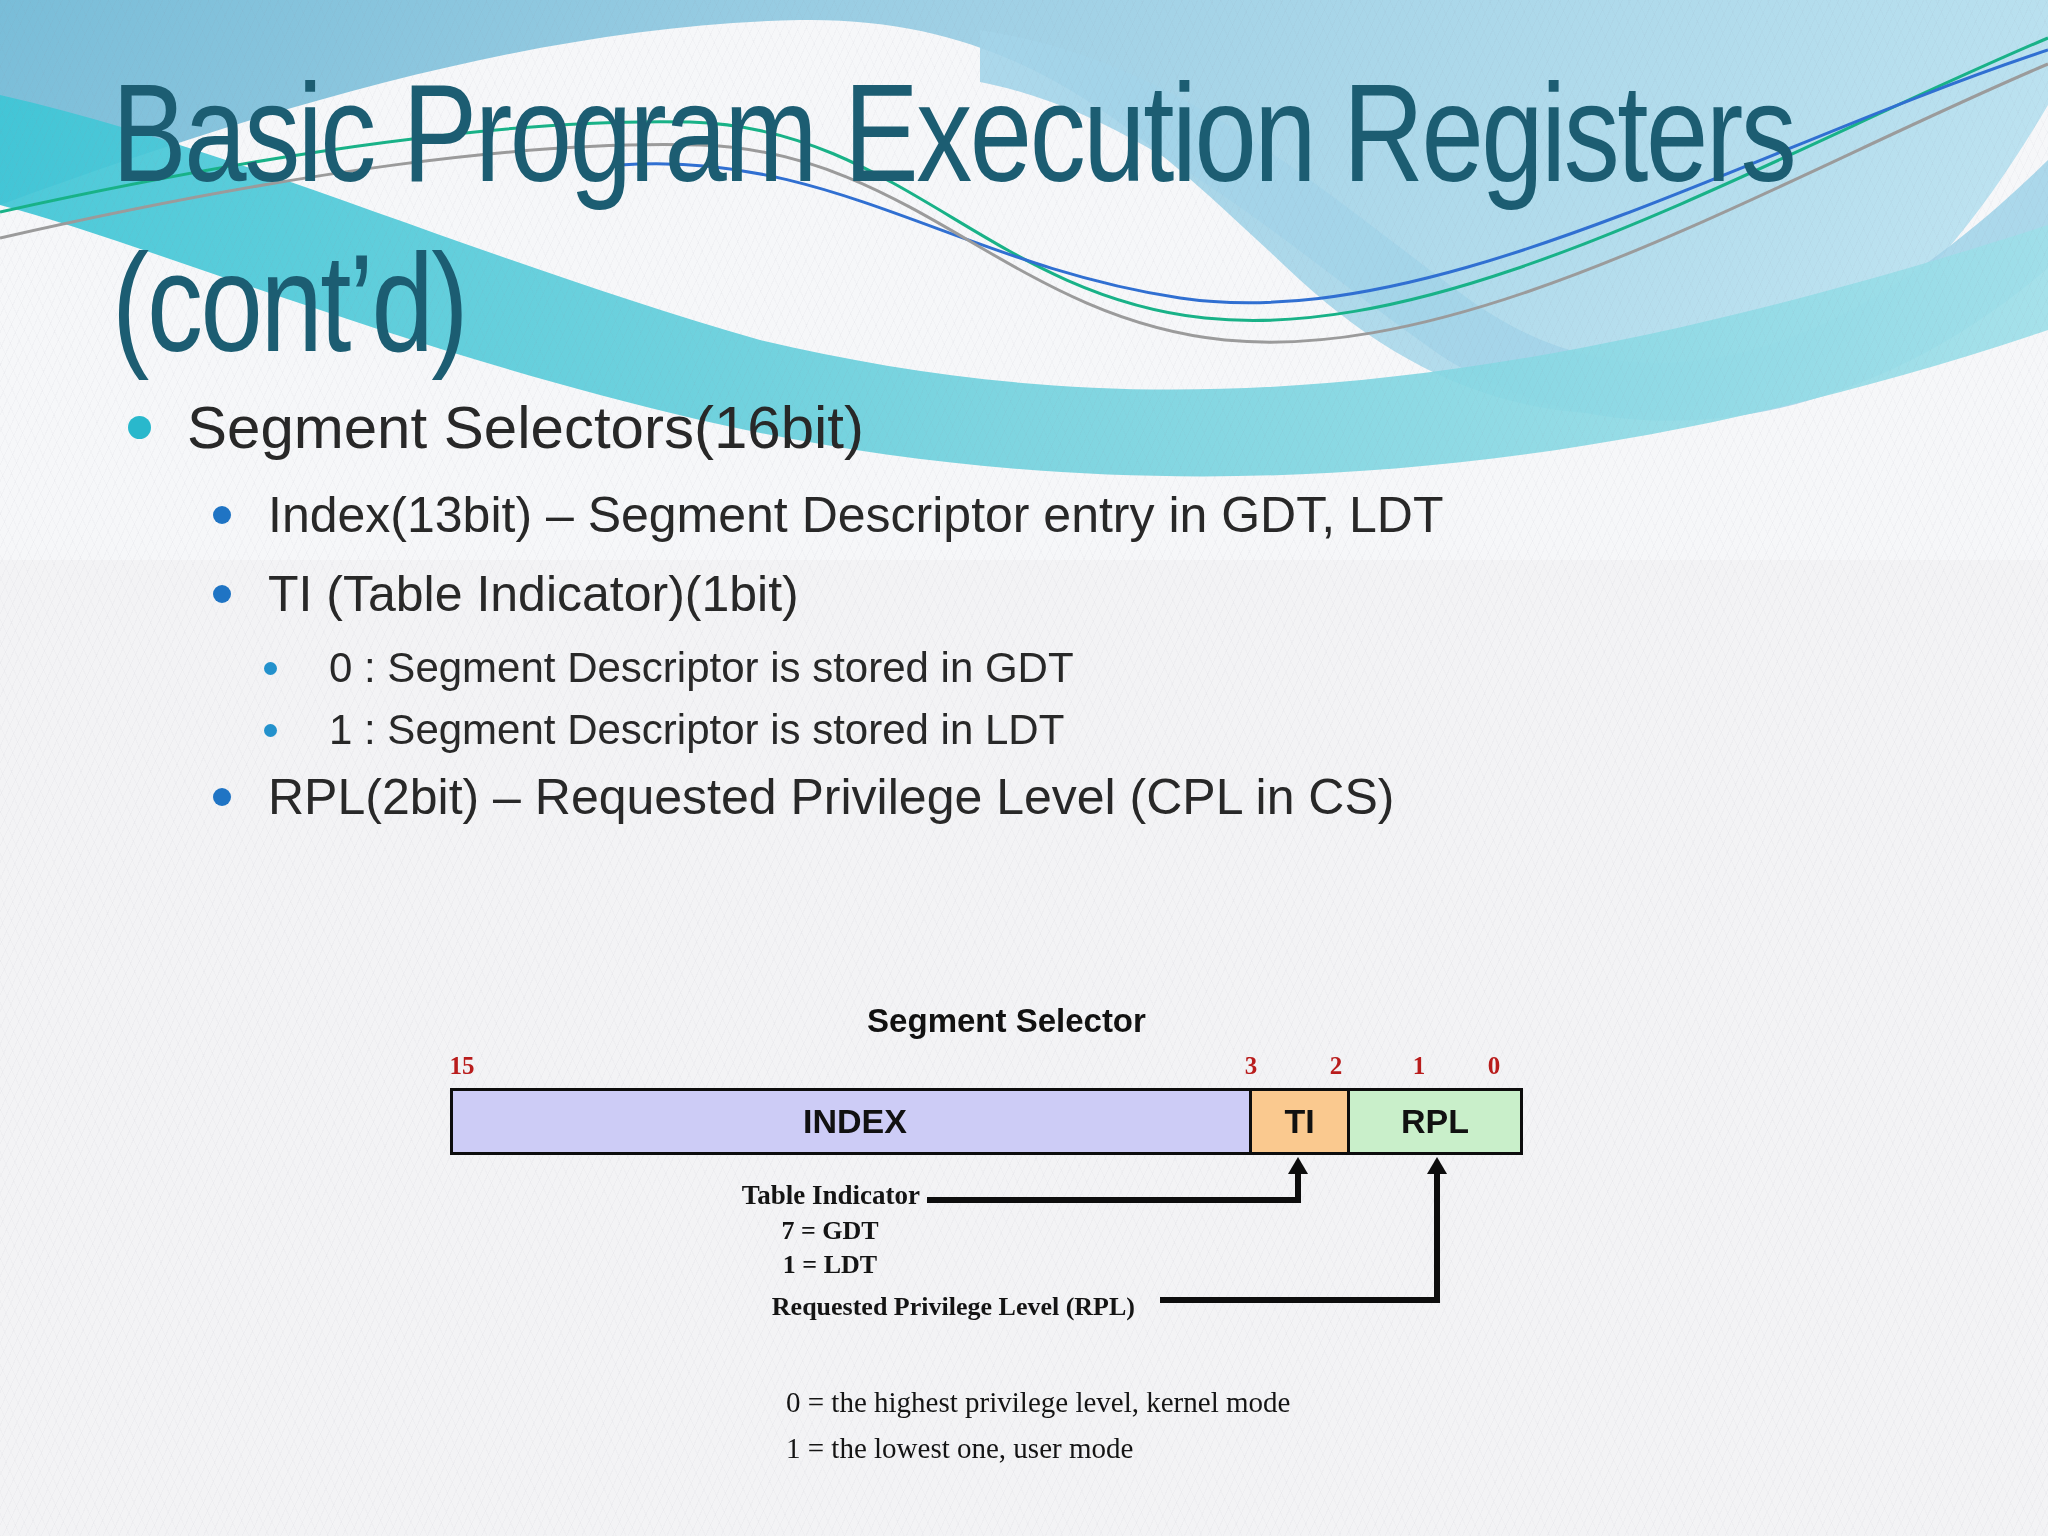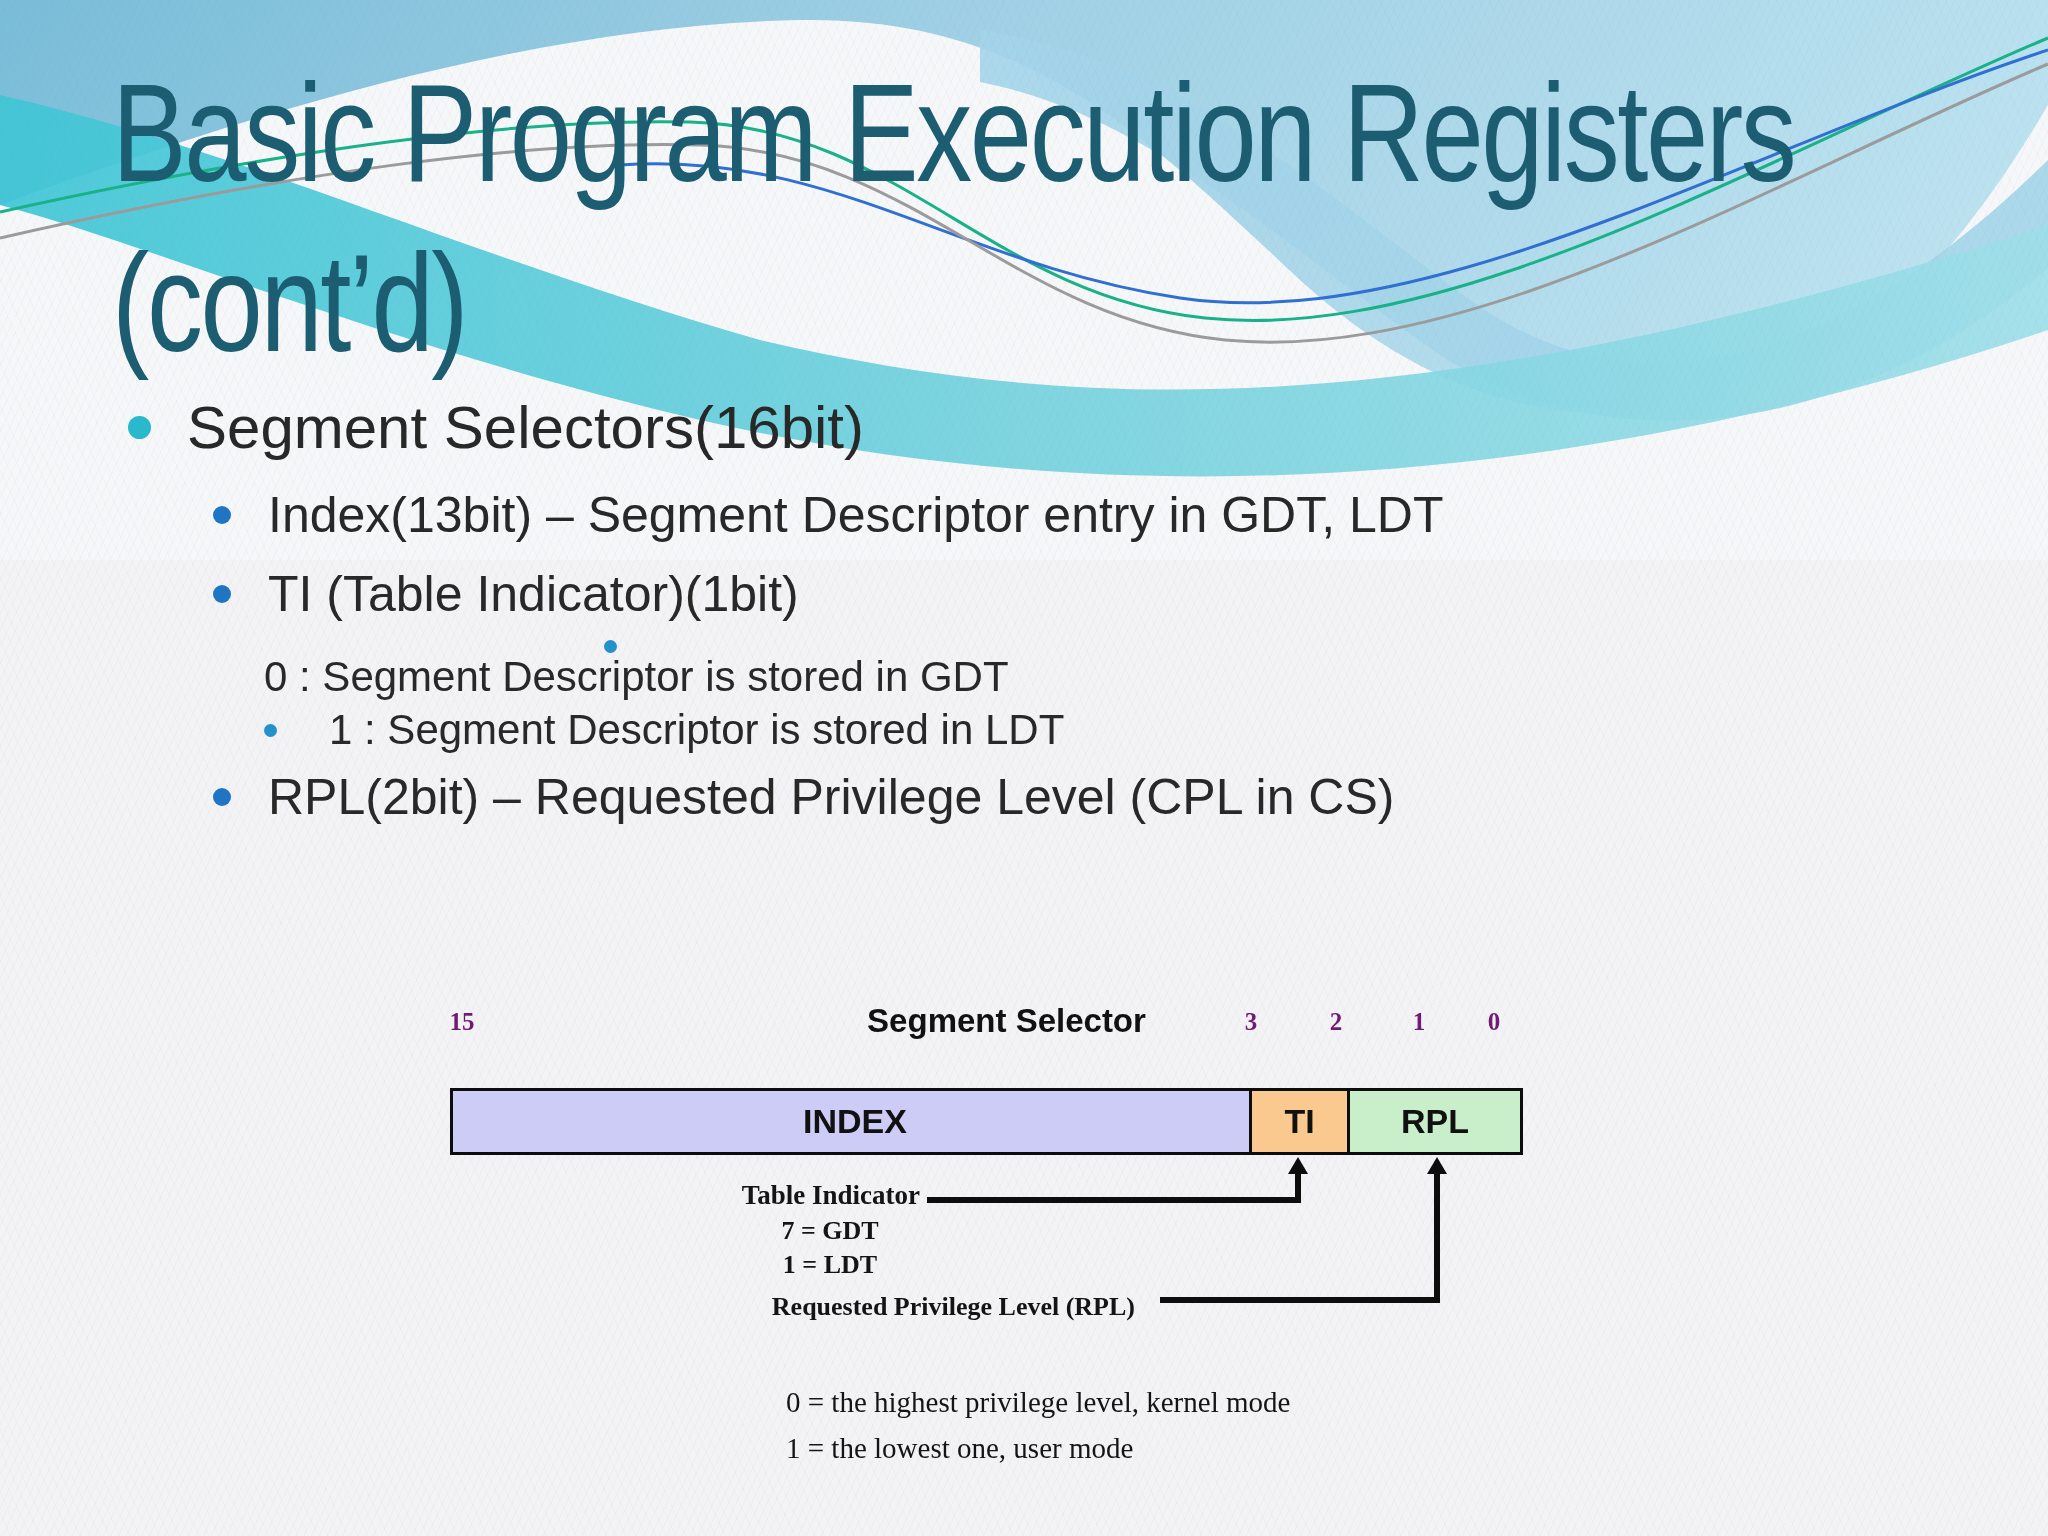--- a/index.html
+++ b/index.html
@@ -37,33 +37,33 @@
   .dot{border-radius:50%;flex:0 0 auto;}
   .lvl1{left:128px;font-size:60px;}
   .lvl1 .dot{width:23px;height:23px;background:#29b8cc;margin-right:36px;}
   .lvl2{left:213px;font-size:50px;}
   .lvl2 .dot{width:18px;height:18px;background:#1f74c4;margin-right:37px;}
   .lvl3{left:264px;font-size:42px;}
   .lvl3 .dot{width:13px;height:13px;background:#2391cc;margin-right:52px;}
   .r0{top:392px;height:70px;justify-content:center;}
   .r1{top:482px;height:66px;}
   .r2{top:561px;height:66px;}
-  .r3{top:640px;height:56px;flex-direction:column;}
+  .r3{top:640px;height:56px;}
   .r4{top:702px;height:56px;}
   .r5{top:764px;height:66px;}
 
   
   .dg-title{
     position:absolute;left:470px;top:1002px;width:1073px;
     text-align:center;font-size:33px;font-weight:bold;color:#111;z-index:3;
   }
   .bit{
-    position:absolute;top:1008px;width:60px;text-align:center;
+    position:absolute;top:1052px;width:60px;text-align:center;
     font-family:"Liberation Serif", serif;font-weight:bold;
-    font-size:25px;color:#701a75;z-index:3;
+    font-size:25px;color:#b91c1c;z-index:3;
   }
   .b15{left:432px;}
   .b3{left:1221px;}
   .b2{left:1306px;}
   .b1{left:1389px;}
   .b0{left:1464px;}
 
   .bar{
     position:absolute;left:450px;top:1088px;width:1073px;height:67px;
     box-sizing:border-box;border:3px solid #0d0d0d;

